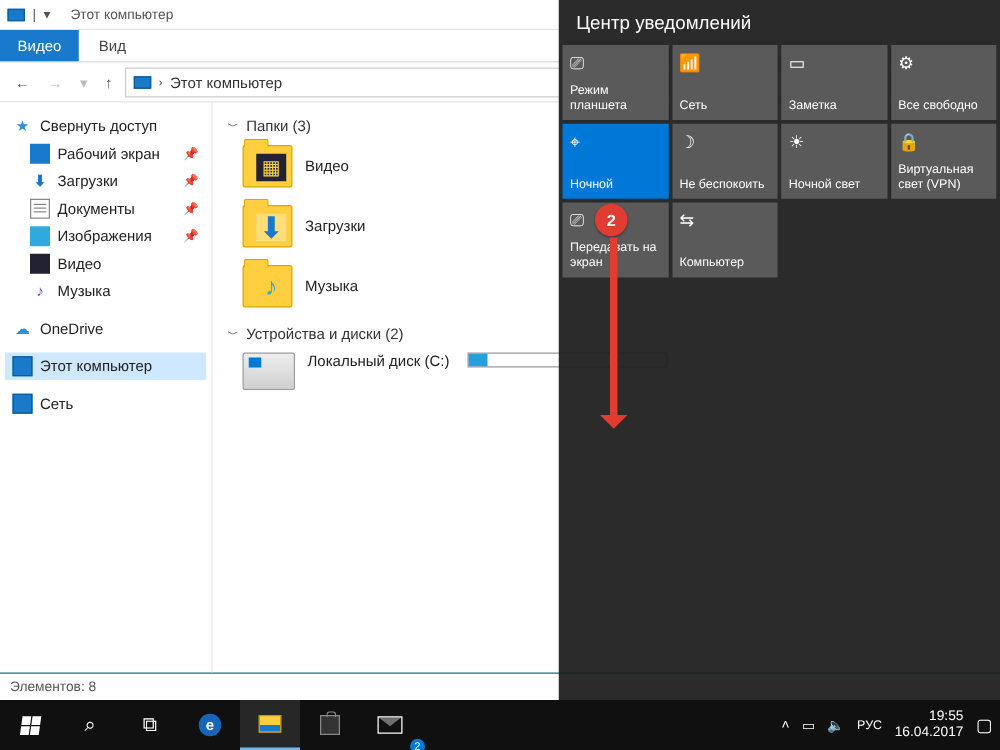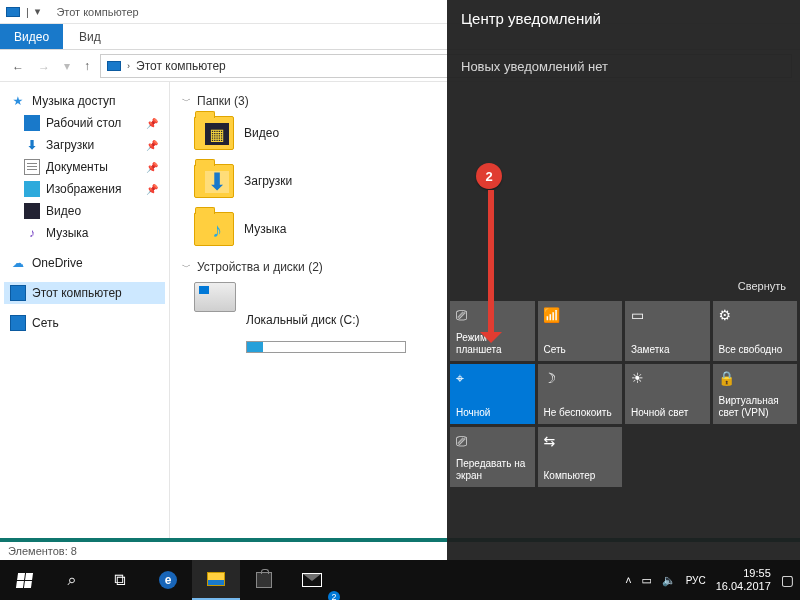--- a/index.html
+++ b/index.html
@@ -47,25 +47,25 @@
 .row { display: flex; align-items: center; gap: 10px; margin: 6px 0 14px 12px; }
 .big-folder { width: 40px; height: 34px; background: #ffcf3f; border: 1px solid #e0a500; position: relative; border-radius: 2px; }
 .big-folder::before { content:""; position:absolute; top:-6px; left:0; width:18px; height:6px; background:#ffcf3f; border:1px solid #e0a500; border-bottom:none; border-radius:2px 2px 0 0;}
 .overlay { position: absolute; inset: 6px 4px 4px 10px; display: flex; align-items: center; justify-content: center; font-size: 16px; }
 .ov-video { background: #223; color: #f5d23c; }
 .ov-down { color: #1979ca; font-size: 24px; background: rgba(255,255,255,0.3); }
 .ov-music { color: #2eaadc; font-size: 20px; }
 .drive { display: flex; align-items: flex-start; gap: 10px; margin-left: 12px; }
 .drive-ico { width: 42px; height: 30px; background: linear-gradient(#eee,#cfcfcf); border: 1px solid #9a9a9a; border-radius: 2px; position: relative; display:flex;align-items:center;justify-content:center;}
 .drive-ico::before{content:"";position:absolute;left:4px;top:3px;width:10px;height:8px;background:#0078d7;}
-.drive-info { display:flex; flex-direction:column; gap:14px;margin-top:31px; }
+.drive-info { display:flex; flex-direction:row; gap:14px; }
 .bar { width: 160px; height: 12px; border: 1px solid #9a9a9a; background: #fff; position: relative; }
 .bar .fill { position: absolute; left: 0; top: 0; bottom: 0; background: #26a0da; }
 
-.statusbar { height: 22px; border-top: 4px solid #0f766e; display:flex; align-items:center; font-size: 11px; color:#555; padding: 0 8px; }
+.statusbar { height: 22px; border-top: 1px solid #0f766e; display:flex; align-items:center; font-size: 11px; color:#555; padding: 0 8px; }
 
 
 .action-center { position: absolute; top: 0; right: 0; width: 353px; height: 560px; background: rgba(30,30,30,0.94); color: #fff; font-size: 12px; padding: 0; }
 .ac-title { font-size: 15px; padding: 10px 14px 6px; font-weight: 400; }
 .ac-sub { opacity: 0.8; padding: 26px 14px 10px; font-size: 13px; }
 .ac-collapse { text-align: right; padding: 6px 14px; font-size: 11px; opacity: 0.85; margin-top: 190px; }
 .tiles { display: grid; grid-template-columns: repeat(4, 1fr); gap: 3px; padding: 3px; }
 .tile { background: #5a5a5a; height: 60px; padding: 6px; display: flex; flex-direction: column; justify-content: space-between; font-size: 10px; line-height: 1.15; }
 .tile.active { background: #0078d7; }
 .tile .t-ico { font-size: 14px; height: 16px; }
@@ -121,25 +121,25 @@
     <div class="pc-ico"></div>
     <span style="font-size:9px;">›</span>
     <span>Этот компьютер</span>
   </div>
 </div>
 
 <div class="body">
   <div class="sidebar">
     <div class="item">
       <span class="ico star">★</span>
-      <span>Музыка доступ</span>
+      <span>Свернуть доступ</span>
     </div>
     <div class="item" style="padding-left:20px">
       <span class="ico blue"></span>
-      <span>Рабочий стол</span>
+      <span>Рабочий экран</span>
       <span class="pin">📌</span>
     </div>
     <div class="item" style="padding-left:20px">
       <span class="ico arrowdown">⬇</span>
       <span>Загрузки</span>
       <span class="pin">📌</span>
     </div>
     <div class="item" style="padding-left:20px">
       <span class="ico folder-lines"></span>
       <span>Документы</span>
@@ -214,22 +214,20 @@
     </div>
   </div>
 </div>
 
 <div class="statusbar">
   <span>Элементов: 8</span>
 </div>
 
 <div class="action-center">
   <div class="ac-title">Центр уведомлений</div>
-  <div class="ac-sub">Новых уведомлений нет</div>
-  <div class="ac-collapse">Свернуть</div>
   <div class="tiles" id="tiles">
       <div class="tile">
         <div class="t-ico">⎚</div>
         <div>Режим планшета</div>
       </div>
       <div class="tile">
         <div class="t-ico">📶</div>
         <div>Сеть</div>
       </div>
       <div class="tile">

